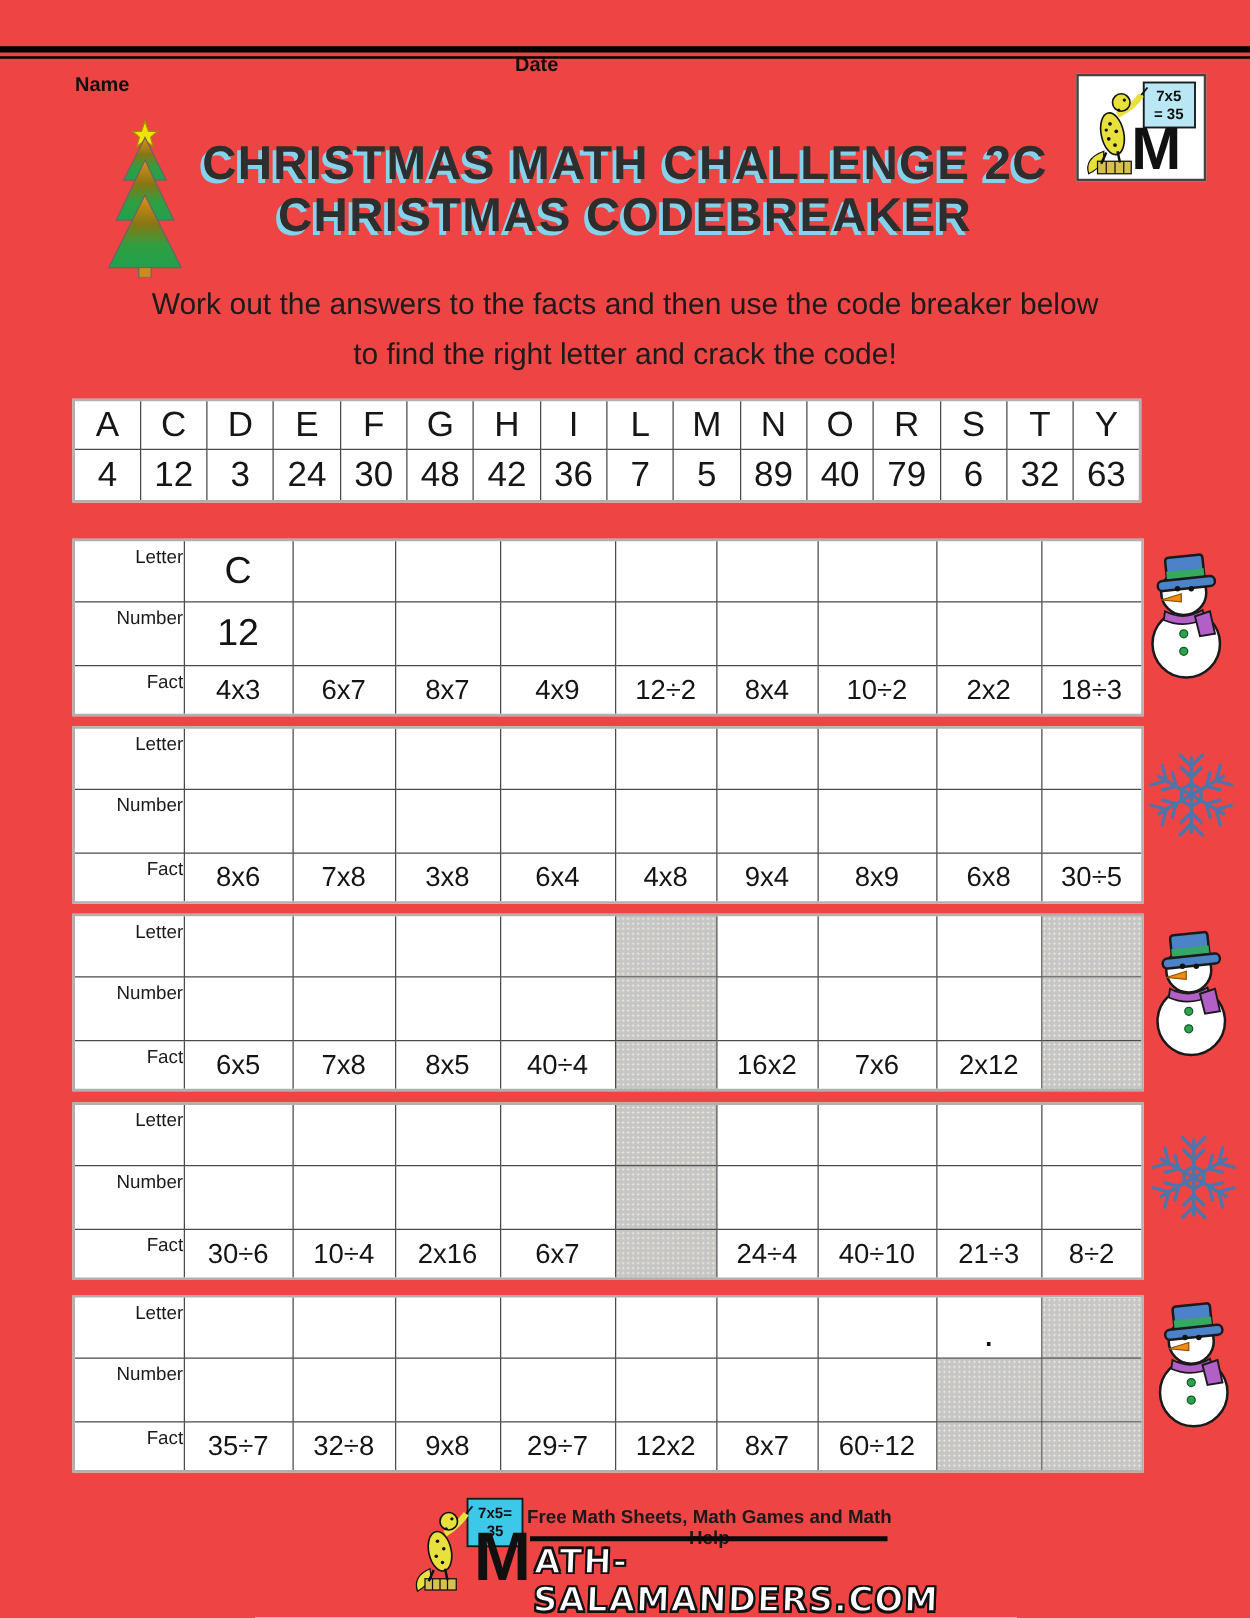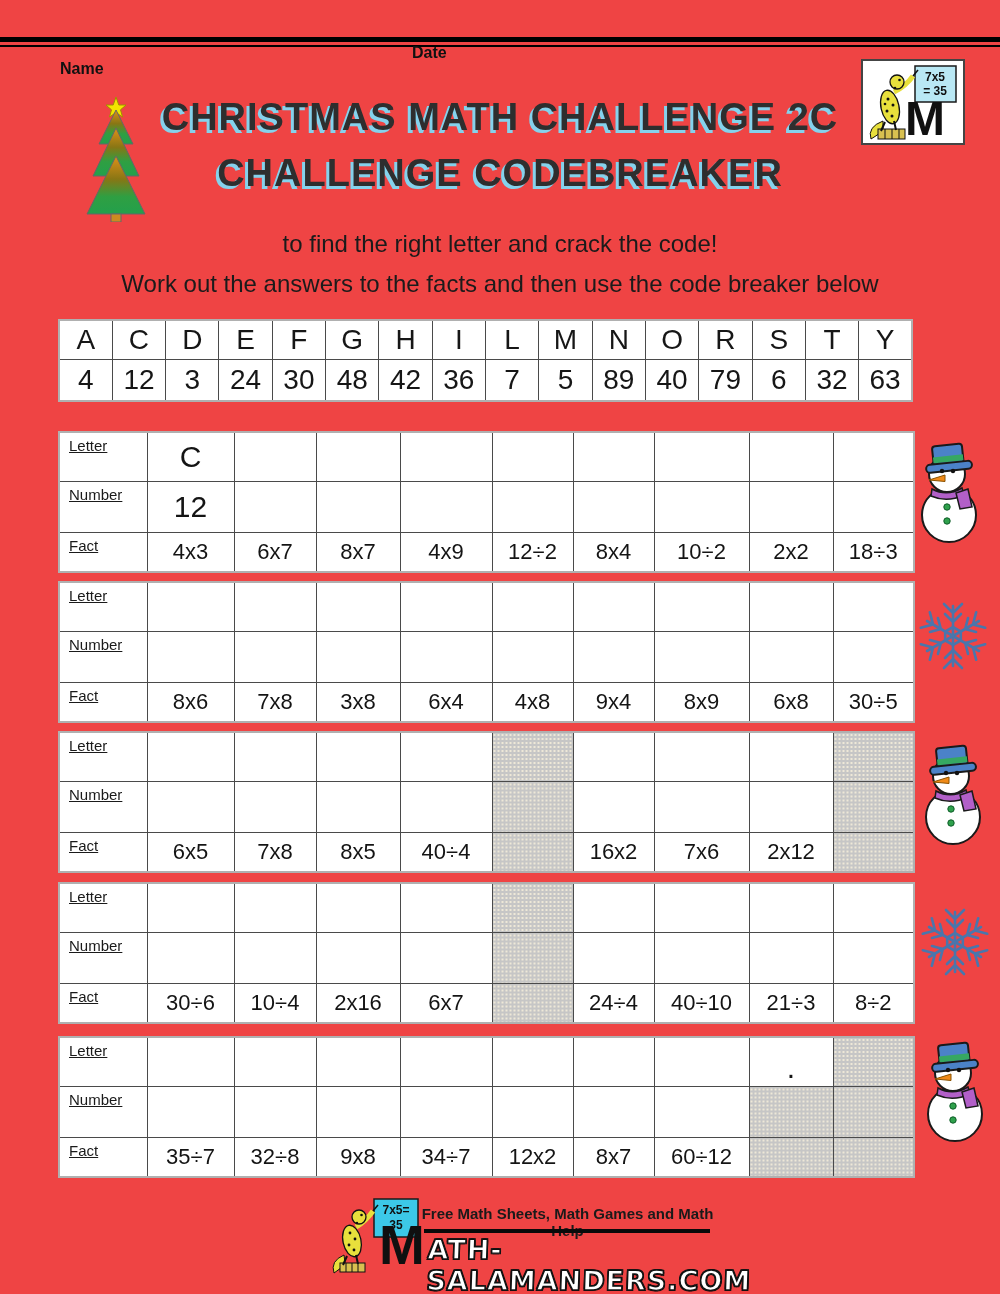--- a/index.html
+++ b/index.html
@@ -21,22 +21,22 @@
   table{border-collapse:collapse;table-layout:fixed;position:absolute;left:58px;background:#fff;}
   table{border:2px solid #b0b0b0;}
   td{border:1px solid #4a4a4a;background:#fff;text-align:center;vertical-align:middle;
      overflow:hidden;padding:0;}
   .code-table{top:319px;width:855px;}
   .code-table td{font-size:28px;color:#161616;}
   .code-table tr.letters td{height:38px;}
   .code-table tr.numbers td{height:40px;}
   .fact-table{width:855px;}
   .fact-table td{font-size:22px;color:#141414;}
-  .fact-table td.lab{font-size:15px;text-align:left;vertical-align:top;
-     padding:4px 0 0 9px;color:#1a1a1a;text-decoration:underline;}
+  .fact-table td.lab{font-size:15px;text-align:right;vertical-align:top;
+     padding:4px 0 0 9px;color:#1a1a1a;}
   .fact-table tr.row-letter td{height:44px;font-size:30px;}
   .fact-table tr.row-number td{height:46px;font-size:30px;}
   .fact-table tr.row-fact td{height:34px;}
   .fact-table tr td.lab{font-size:15px;}
   td.gray{background-color:#c6c6c6;
      background-image:radial-gradient(circle,#efe9d8 0.7px,rgba(0,0,0,0) 1px);
      background-size:4px 4px;}
   td.dot{vertical-align:bottom;font-size:30px;line-height:1;padding-bottom:3px;}
   
   .footer-m{position:absolute;left:379px;top:1218px;font-size:55px;font-weight:bold;
@@ -102,26 +102,26 @@
           <stop offset="1" stop-color="#23a04c"></stop>
       </linearGradient>
     </defs>
     <polygon points="32,1 34.8,9 42,9 36.5,13.8 38.5,21 32,16.5 25.5,21 27.5,13.8 22,9 29.2,9" fill="#f2e400" stroke="#a09000" stroke-width="1"></polygon>
     <polygon points="32,14 15,48 49,48" fill="url(#tg)" stroke="#666" stroke-width="1"></polygon>
     <polygon points="32,32 9,80 55,80" fill="url(#tg)" stroke="#666" stroke-width="1"></polygon>
     <polygon points="32,60 3,118 61,118" fill="url(#tg)" stroke="#666" stroke-width="1"></polygon>
     <rect x="27" y="118" width="10" height="8" fill="#cc8a20" stroke="#666"></rect>
   </svg>
 
-  <div class="title-line" style="top:98px;">CHRISTMAS MATH CHALLENGE 2C</div>
-  <div class="title-line" style="top:154px;">CHALLENGE CODEBREAKER</div>
+  <div class="title-line" style="top:112px;">CHRISTMAS MATH CHALLENGE 2C</div>
+  <div class="title-line" style="top:154px;">CHRISTMAS CODEBREAKER</div>
 
   <div class="instructions">
+    <div>Work out the answers to the facts and then use the code breaker below</div>
     <div>to find the right letter and crack the code!</div>
-    <div>Work out the answers to the facts and then use the code breaker below</div>
   </div>
 
   <table class="code-table">
       <tbody>
         <tr class="letters">
           <td>A</td>
           <td>C</td>
           <td>D</td>
           <td>E</td>
           <td>F</td>
@@ -403,21 +403,21 @@
             <td></td>
             <td></td>
             <td class="gray"></td>
             <td class="gray"></td>
           </tr>
           <tr class="row-fact">
             <td class="lab">Fact</td>
             <td>35÷7</td>
             <td>32÷8</td>
             <td>9x8</td>
-            <td>34÷7</td>
+            <td>29÷7</td>
             <td>12x2</td>
             <td>8x7</td>
             <td>60÷12</td>
             <td class="gray"></td>
             <td class="gray"></td>
           </tr>
         </tbody>
       </table>
     </div>
 

